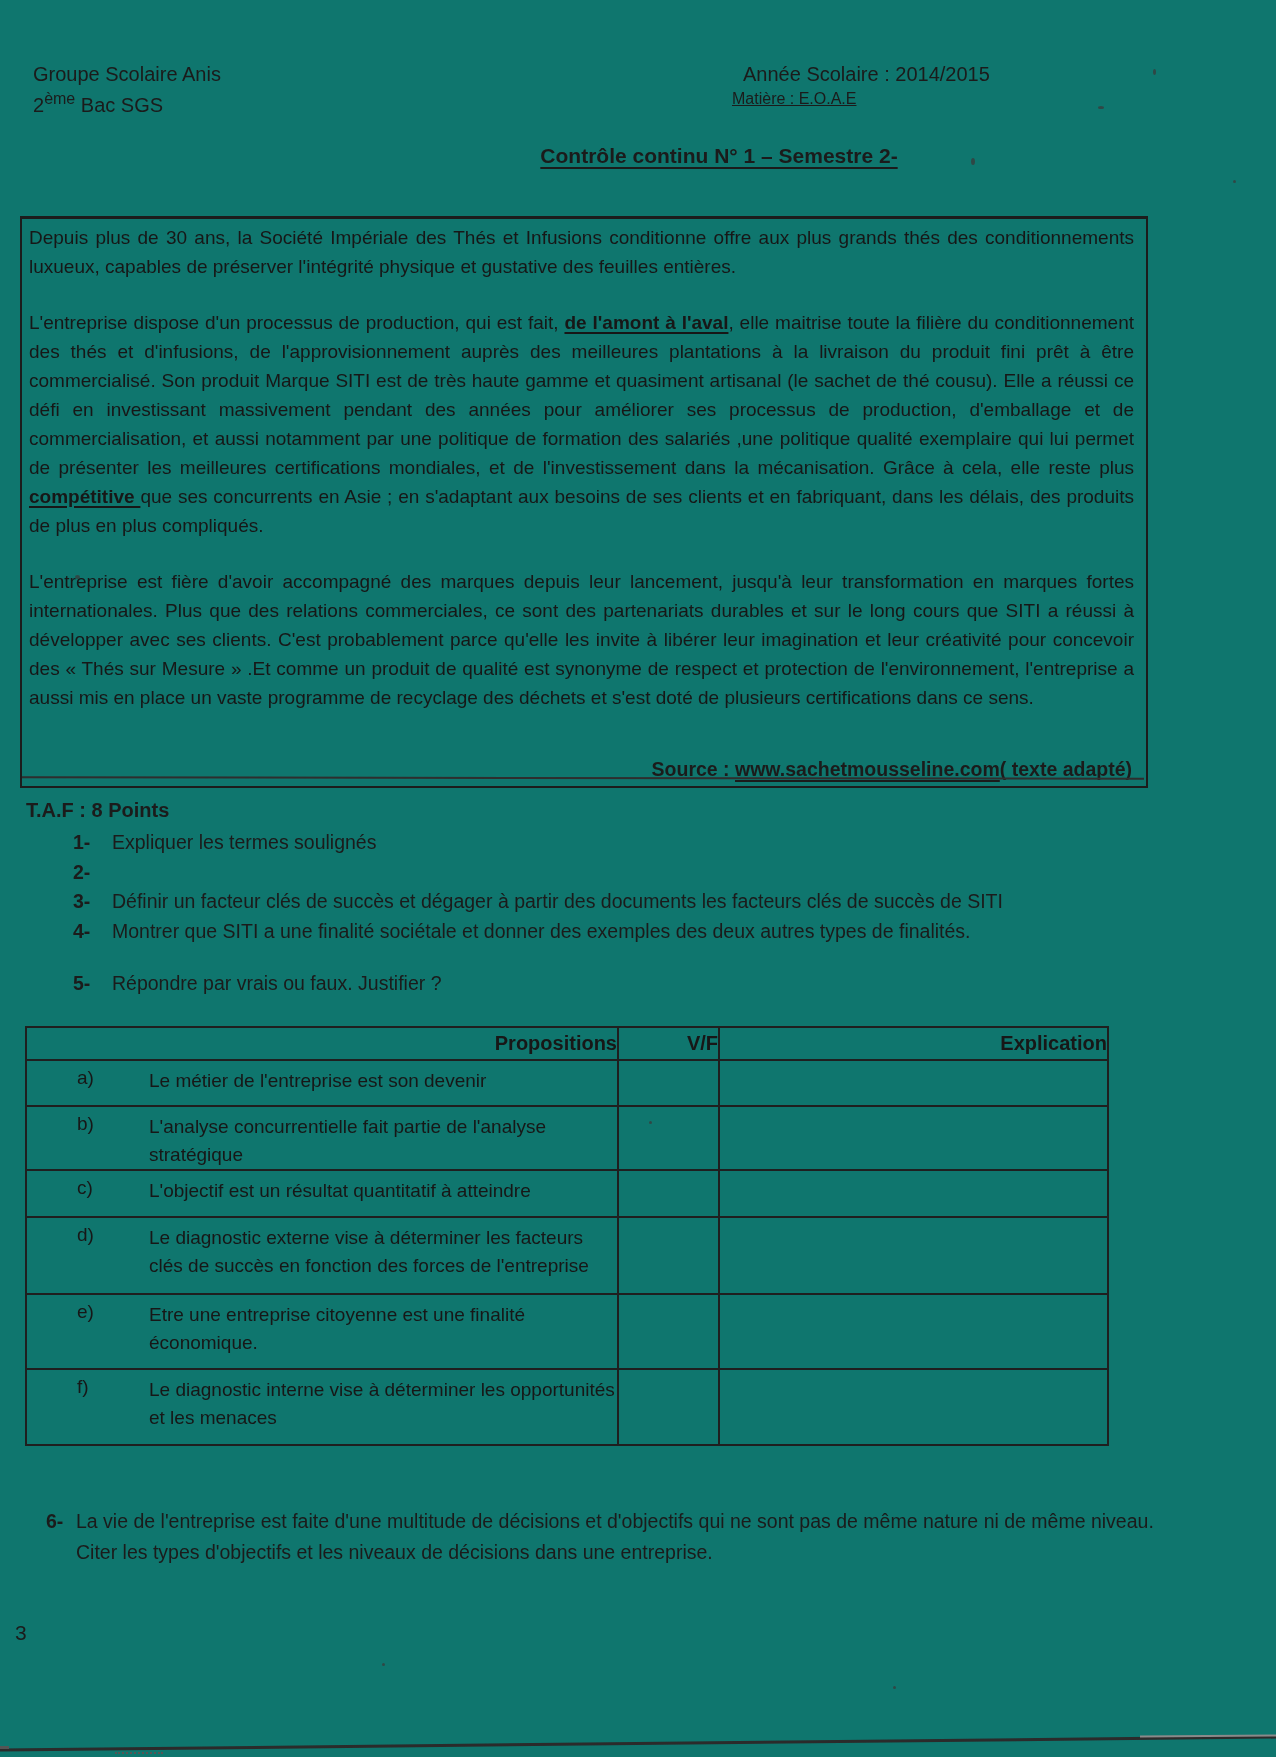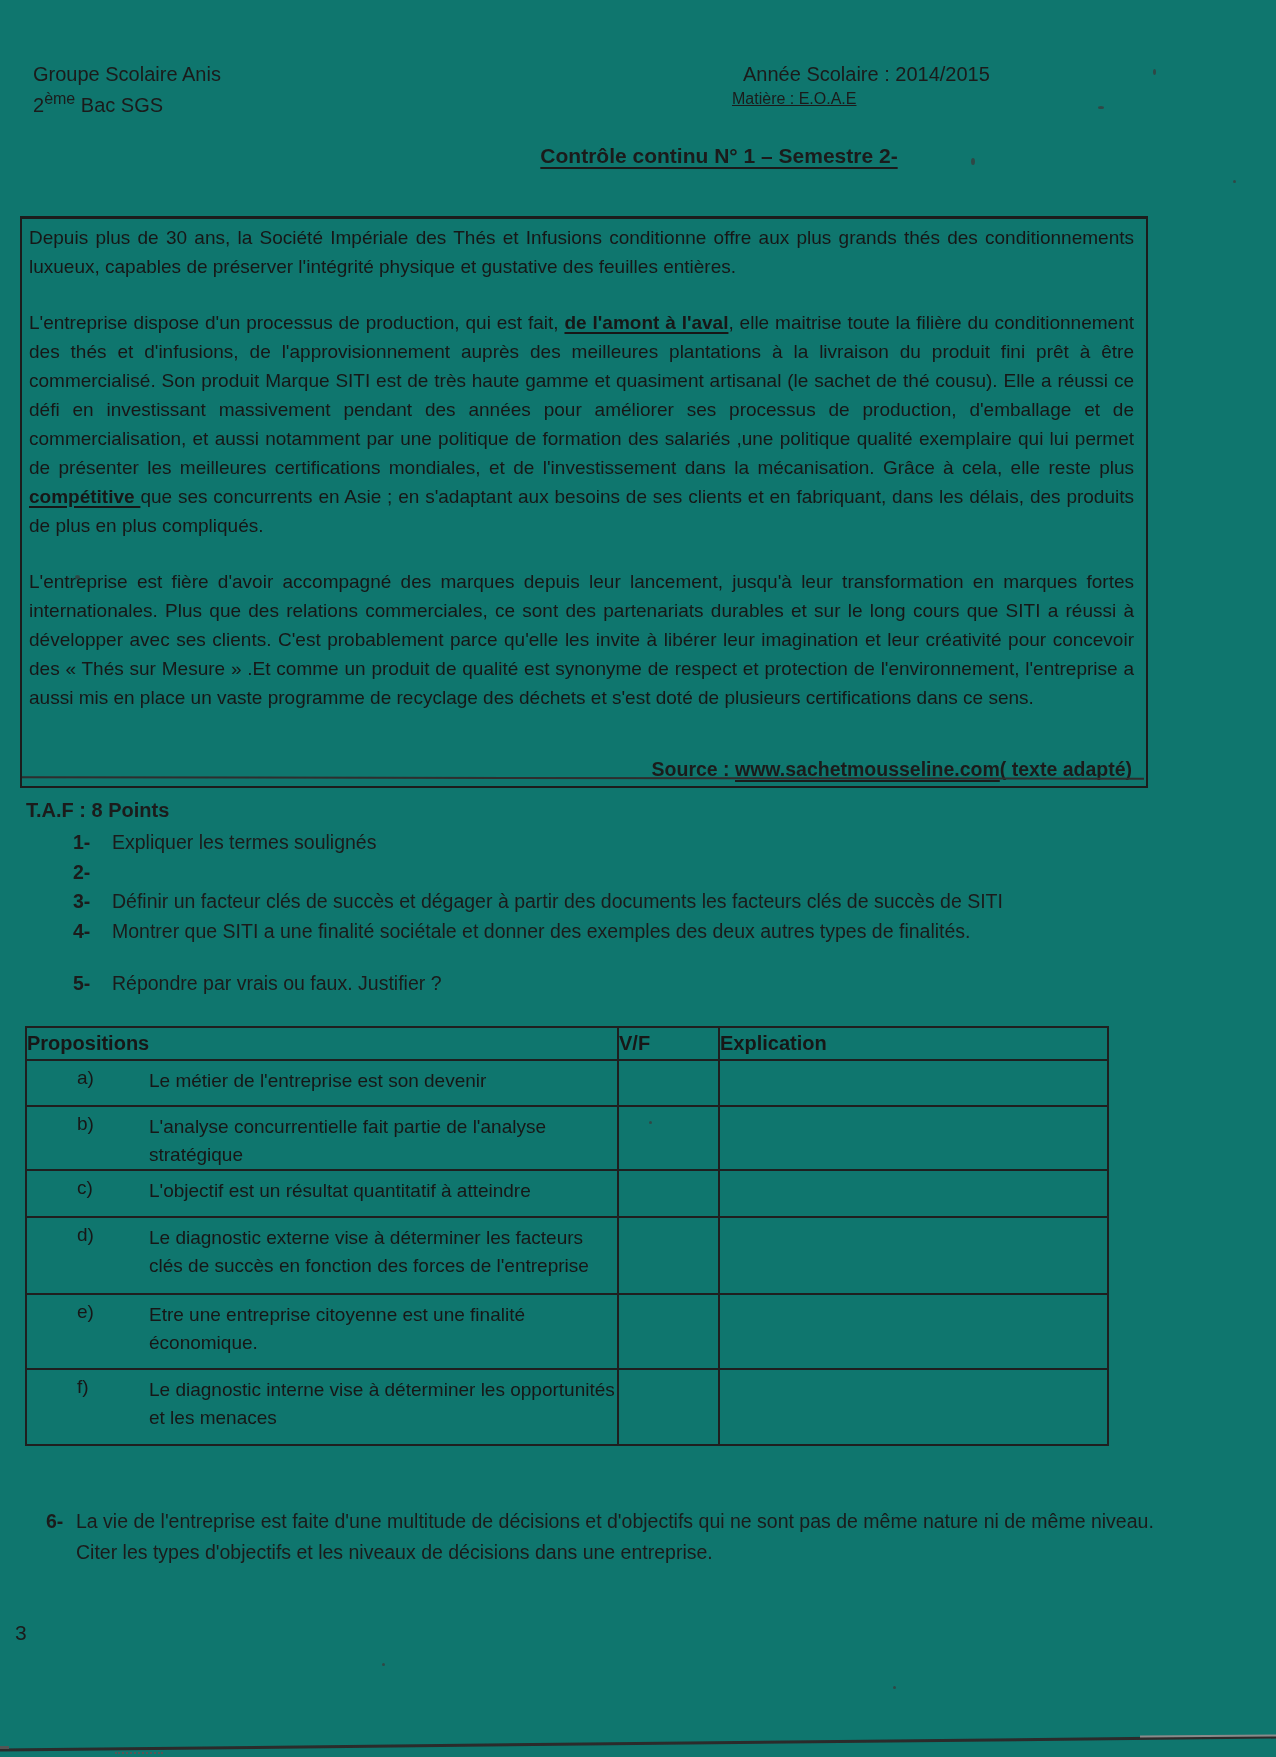--- a/index.html
+++ b/index.html
@@ -25,21 +25,21 @@
   
   .taf-head{position:absolute;left:26px;top:799px;font-weight:bold;font-size:20px;text-align:center;}
   .taf-list{position:absolute;left:73px;top:828px;}
   .taf-item{display:flex;line-height:29.5px;font-size:19.5px;}
   .taf-num{font-weight:bold;width:39px;flex:none;}
   .taf-item5{position:absolute;left:73px;top:969px;display:flex;line-height:29.5px;font-size:19.5px;}
   
   .vf-table{position:absolute;left:25px;top:1026px;border-collapse:collapse;table-layout:fixed;
             width:1082px;font-size:19px;color:#171717;}
   .vf-table td,.vf-table th{border:2.2px solid #1f1f1f;vertical-align:top;padding:0;overflow:hidden;}
-  .vf-table th{font-weight:bold;font-size:20px;text-align:left;vertical-align:middle;}
+  .vf-table th{font-weight:bold;font-size:20px;text-align:right;vertical-align:middle;}
   .prop{display:flex;padding:6px 0 0 50px;}
   .lt{width:36px;flex:none;}
   .tx{width:508px;line-height:28px;margin-left:36px;}
   
   .q6{position:absolute;left:46px;top:1506px;display:flex;line-height:31px;font-size:19.5px;}
   .q6-num{font-weight:bold;width:30px;flex:none;}
   .q6-tx{width:1085px;}
   .pagenum{position:absolute;left:15px;top:1621px;font-size:21px;}
   
   .speck{position:absolute;background:#3a3a3a;border-radius:50%;opacity:.75;}

